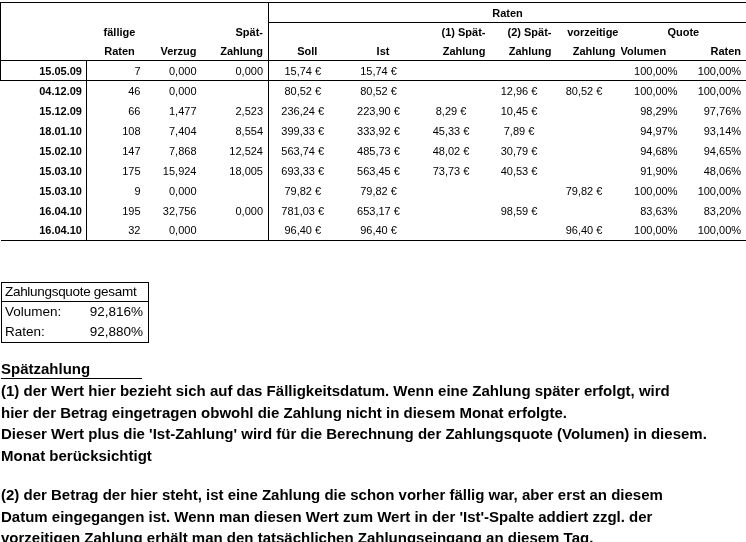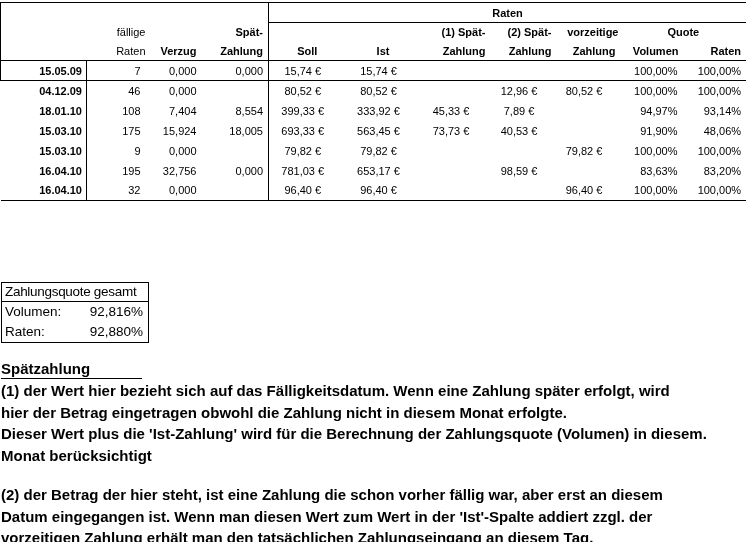--- a/index.html
+++ b/index.html
@@ -9,24 +9,24 @@
   table.main{position:absolute;top:2px;left:0;width:746px;border-collapse:collapse;
              table-layout:fixed;font-size:11px}
   td{padding:0;margin:0;white-space:nowrap;overflow:hidden;vertical-align:middle}
   tr.h1{height:20px} tr.h2{height:19px} tr.h3{height:19px} tr.d{height:20px}
   .bL{border-left:1px solid #000}
   .sL{border-left:1px solid #000}
   .eR{border-right:1px solid #000}
   tr.h1 td{border-top:1px solid #000}
   tr.bb td{border-bottom:1px solid #000}
   .gt{font-weight:bold;text-align:center;border-bottom:1px solid #000}
-  .hl{font-weight:normal;text-align:right;padding-left:7px}
+  .hl{font-weight:bold;text-align:center;padding-left:7px}
   .hr{font-weight:bold;text-align:right;padding-right:5px}
   .hr2{font-weight:bold;text-align:right;padding-right:2px}
-  .hr4{font-weight:bold;text-align:right;padding-right:4px}
+  .hr4{font-weight:bold;text-align:left;padding-right:4px}
   .hc{font-weight:bold;text-align:center}
   .dt{font-weight:bold;text-align:right;padding-right:4px;border-right:1px solid #000}
   .n{text-align:right;padding-right:5px}
   .eu{text-align:center;padding-right:9px}
   .sumbox{position:absolute;left:1px;top:282px;width:146px;border:1px solid #000;
           font-size:13.5px;font-weight:normal;background:#fff}
   .sumbox .title{height:18px;line-height:18px;border-bottom:1px solid #000;
                  padding-left:3px;letter-spacing:-0.3px}
   .srow{display:flex;justify-content:space-between;height:20px;line-height:20px;
         padding:0 5px 0 3px}
@@ -105,33 +105,59 @@
       <td class="n"></td>
       <td class="eu sL">80,52 €</td>
       <td class="eu">80,52 €</td>
       <td class="eu"></td>
       <td class="eu">12,96 €</td>
       <td class="eu">80,52 €</td>
       <td class="n">100,00%</td>
       <td class="n eR">100,00%</td>
     </tr>
     <tr class="d">
+      <td class="dt">15.12.09</td>
+      <td class="n">66</td>
+      <td class="n">1,477</td>
+      <td class="n">2,523</td>
+      <td class="eu sL">236,24 €</td>
+      <td class="eu">223,90 €</td>
+      <td class="eu">8,29 €</td>
+      <td class="eu">10,45 €</td>
+      <td class="eu"></td>
+      <td class="n">98,29%</td>
+      <td class="n eR">97,76%</td>
+    </tr>
+    <tr class="d">
       <td class="dt">18.01.10</td>
       <td class="n">108</td>
       <td class="n">7,404</td>
       <td class="n">8,554</td>
       <td class="eu sL">399,33 €</td>
       <td class="eu">333,92 €</td>
       <td class="eu">45,33 €</td>
       <td class="eu">7,89 €</td>
       <td class="eu"></td>
       <td class="n">94,97%</td>
       <td class="n eR">93,14%</td>
     </tr>
     <tr class="d">
+      <td class="dt">15.02.10</td>
+      <td class="n">147</td>
+      <td class="n">7,868</td>
+      <td class="n">12,524</td>
+      <td class="eu sL">563,74 €</td>
+      <td class="eu">485,73 €</td>
+      <td class="eu">48,02 €</td>
+      <td class="eu">30,79 €</td>
+      <td class="eu"></td>
+      <td class="n">94,68%</td>
+      <td class="n eR">94,65%</td>
+    </tr>
+    <tr class="d">
       <td class="dt">15.03.10</td>
       <td class="n">175</td>
       <td class="n">15,924</td>
       <td class="n">18,005</td>
       <td class="eu sL">693,33 €</td>
       <td class="eu">563,45 €</td>
       <td class="eu">73,73 €</td>
       <td class="eu">40,53 €</td>
       <td class="eu"></td>
       <td class="n">91,90%</td>

